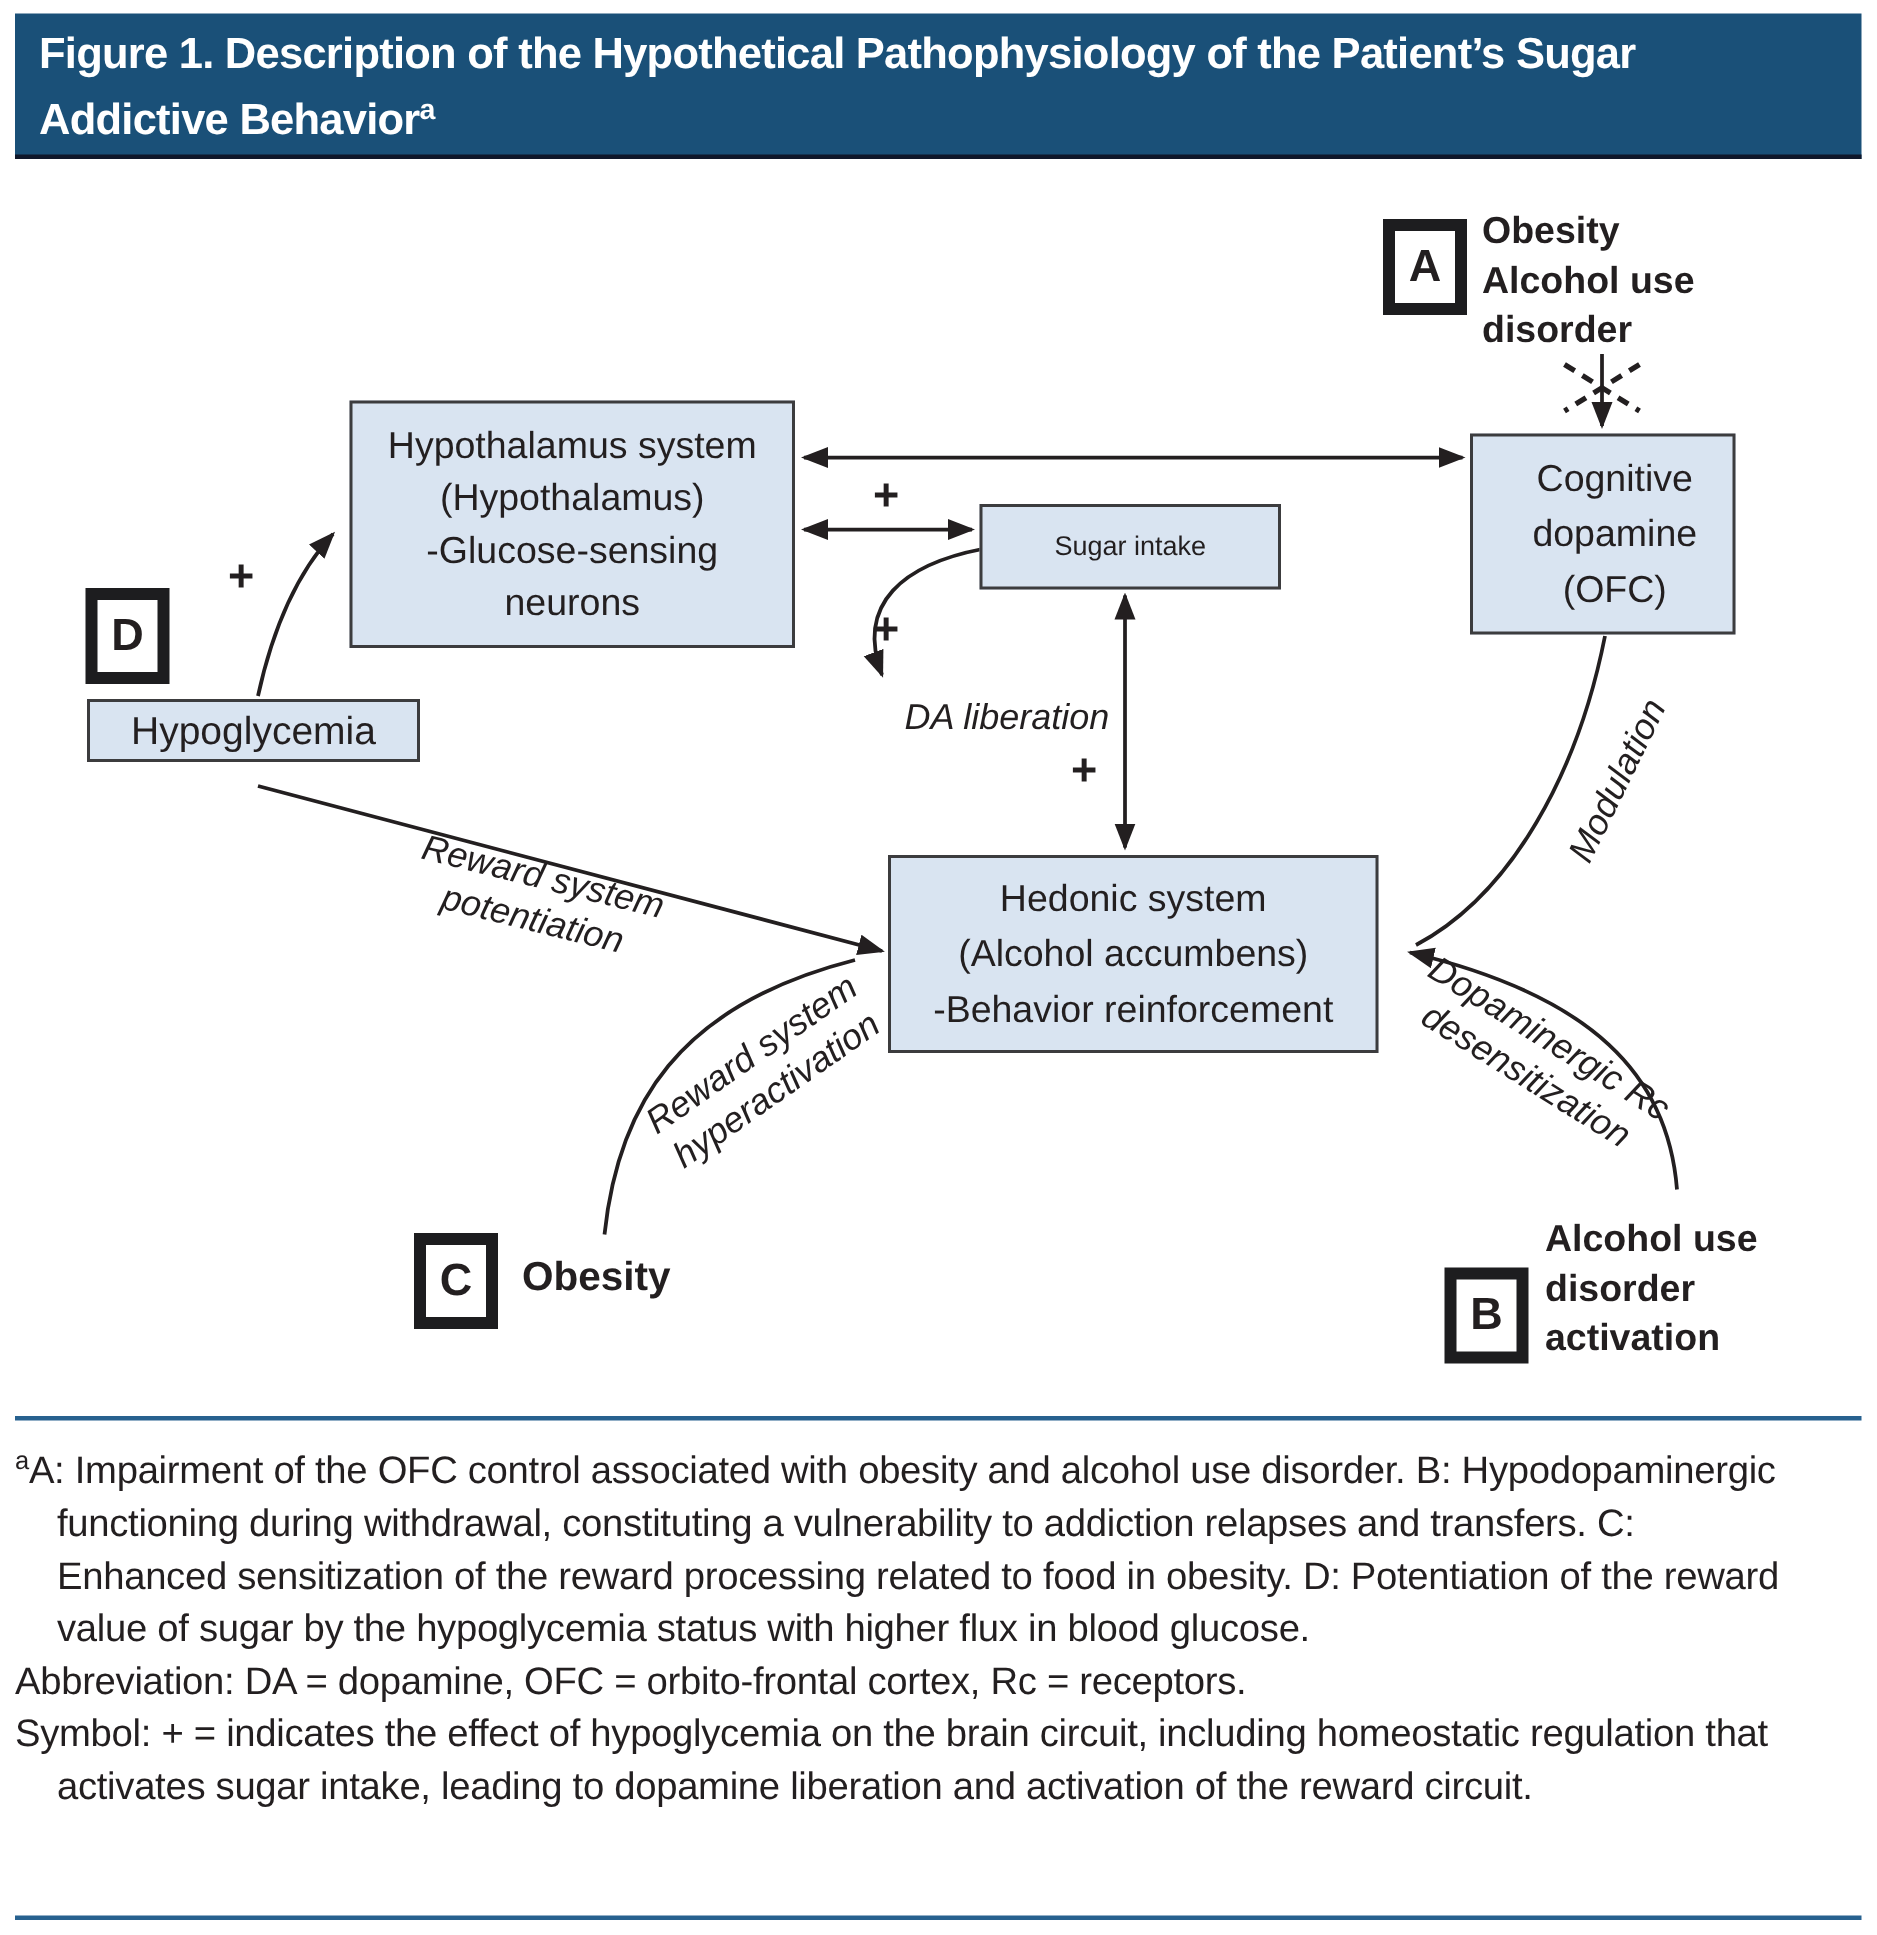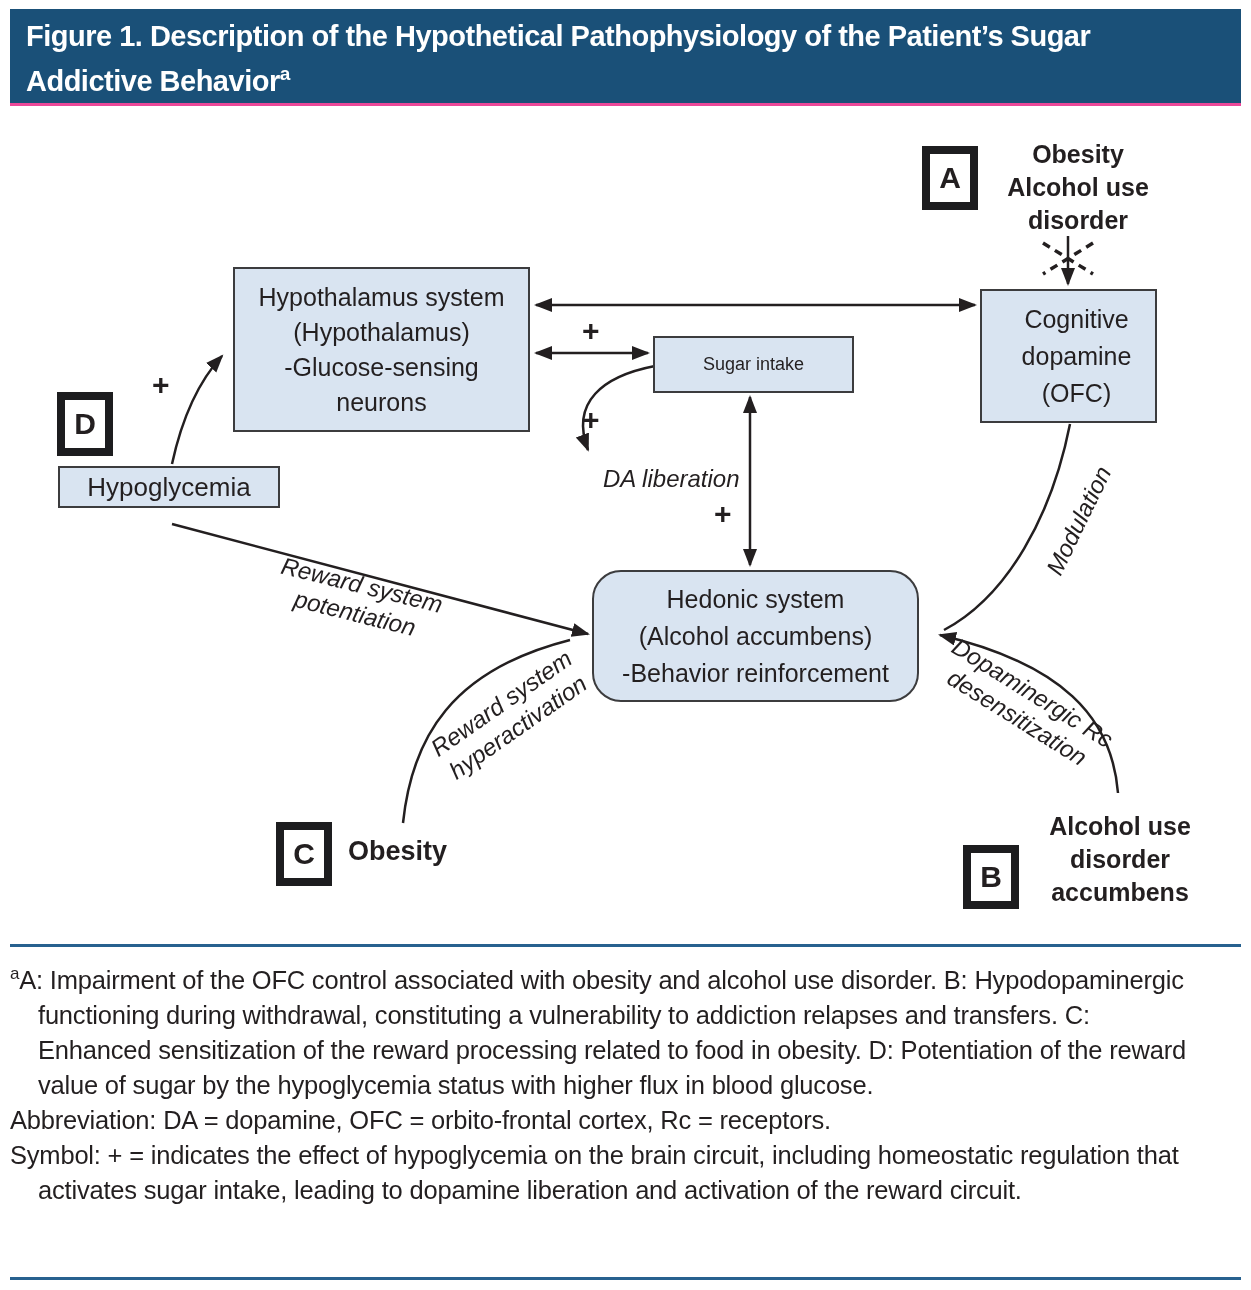--- a/index.html
+++ b/index.html
@@ -1,49 +1,49 @@
 <!DOCTYPE html>
 <html><head>
 <meta charset="utf-8">
 <style>
   html,body{margin:0;padding:0;background:#ffffff;}
   .page{position:relative;width:1251px;height:1290px;background:#ffffff;
         font-family:"Liberation Sans",sans-serif;color:#231f20;overflow:hidden;}
 
   
   .hdr{position:absolute;left:10px;top:9px;width:1231px;height:97px;
-       background:#1a5078;border-bottom:3px solid #ec4899;box-sizing:border-box;
+       background:#1a5078;border-bottom:3px solid #0f172a;box-sizing:border-box;
        padding:8px 35px 0 16px;}
   .hdr-title{color:#ffffff;font-weight:bold;font-size:29px;line-height:38px;letter-spacing:-0.5px;}
   .hdr-title sup{font-size:19px;}
 
   
   svg.wires{position:absolute;left:0;top:0;z-index:1;}
 
   
   .node{position:absolute;box-sizing:border-box;background:#d9e4f1;border:2px solid #3c3c3e;
         display:flex;flex-direction:column;align-items:center;justify-content:center;
         text-align:center;z-index:2;font-size:25px;line-height:35px;}
   .n-homeo{left:233px;top:267px;width:297px;height:165px;}
   .n-cog{left:980px;top:289px;width:177px;height:134px;line-height:37px;padding-left:16px;}
   .n-sugar{left:653px;top:336px;width:201px;height:57px;font-size:18px;}
   .n-hypo{left:58px;top:466px;width:222px;height:42px;font-size:26px;}
-  .n-hedonic{left:592px;top:570px;width:327px;height:132px;line-height:37px;border-radius:29px;}
+  .n-hedonic{left:592px;top:570px;width:327px;height:132px;line-height:37px;}
 
   
   .mk{position:absolute;box-sizing:border-box;width:56px;height:64px;background:#ffffff;
       border:8px solid #1d1d1f;display:flex;align-items:center;justify-content:center;
       font-size:30px;font-weight:bold;z-index:3;}
   .mk-a{left:922px;top:146px;}
   .mk-b{left:963px;top:845px;}
   .mk-c{left:276px;top:822px;}
   .mk-d{left:57px;top:392px;}
 
   
-  .ann{position:absolute;font-weight:bold;z-index:3;text-align:center;}
+  .ann{position:absolute;font-weight:bold;z-index:3;text-align:left;}
   .ann-a{left:988px;top:138px;width:180px;font-size:25px;line-height:33px;}
   .ann-b{left:1030px;top:810px;width:180px;font-size:25px;line-height:33px;}
   .ann-c{left:348px;top:836px;font-size:27px;}
 
   
   .plus{position:absolute;font-size:30px;font-weight:600;z-index:3;}
   .p-homeo-sugar{left:582px;top:314px;}
   .p-da{left:582px;top:403px;}
   .p-vert{left:714px;top:497px;}
   .p-hypo{left:152px;top:368px;}
@@ -145,21 +145,21 @@
   </div>
 
   <div class="ann ann-a">
     <div>Obesity</div>
     <div>Alcohol use</div>
     <div>disorder</div>
   </div>
   <div class="ann ann-b">
     <div>Alcohol use</div>
     <div>disorder</div>
-    <div>accumbens</div>
+    <div>activation</div>
   </div>
   <div class="ann ann-c">Obesity</div>
 
   <div class="plus p-homeo-sugar">+</div>
   <div class="plus p-da">+</div>
   <div class="plus p-vert">+</div>
   <div class="plus p-hypo">+</div>
 
   <div class="elabel e-da">DA liberation</div>
   <div class="elabel e-mod">Modulation</div>

